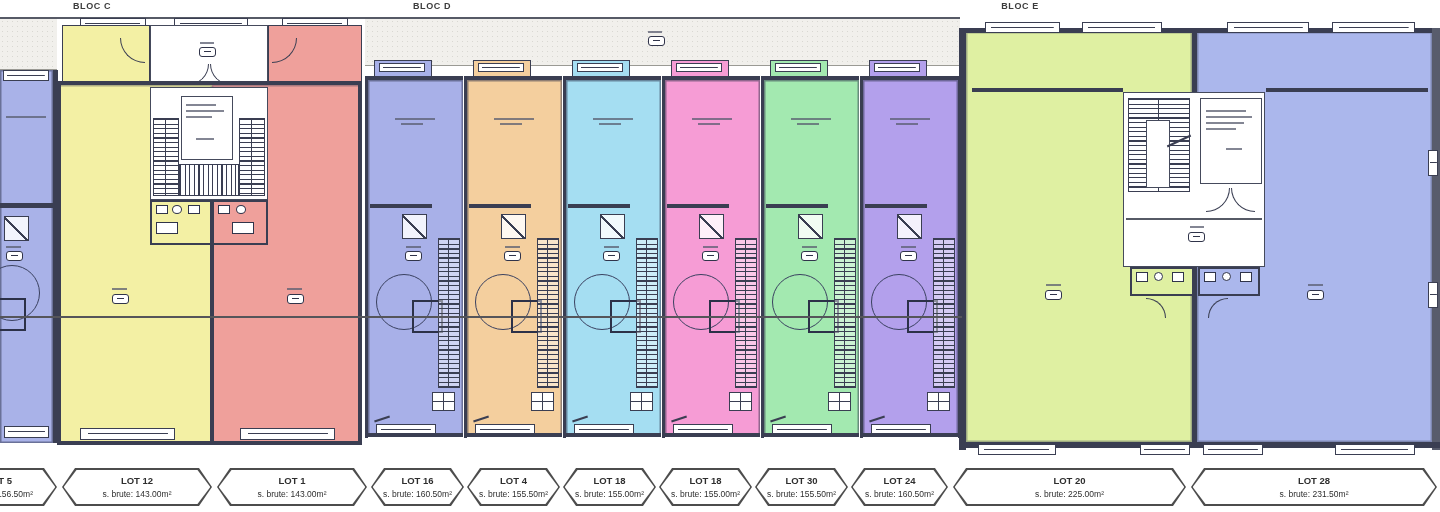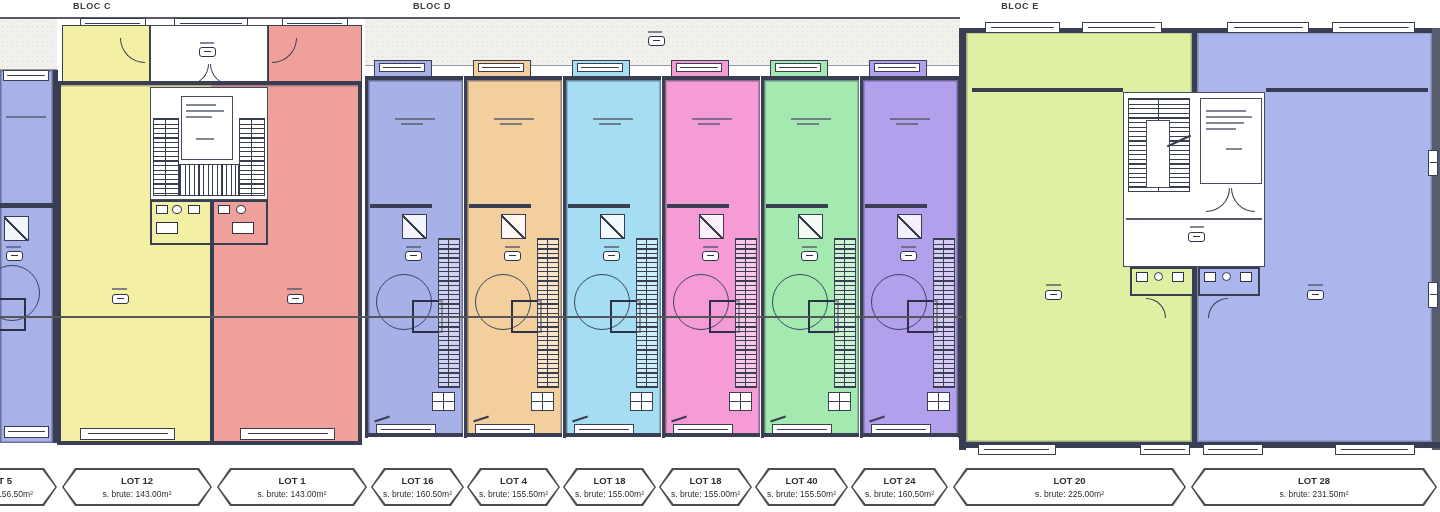--- a/index.html
+++ b/index.html
@@ -332,21 +332,21 @@
         </div>
       </div>
       <div class="tag hexclip" style="left:659px;width:93px">
         <div class="tag-in hexclip" style="">
           <div class="tag-lot">LOT 18</div>
           <div class="tag-area">s. brute: 155.00m²</div>
         </div>
       </div>
       <div class="tag hexclip" style="left:755px;width:93px">
         <div class="tag-in hexclip" style="">
-          <div class="tag-lot">LOT 40</div>
+          <div class="tag-lot">LOT 30</div>
           <div class="tag-area">s. brute: 155.50m²</div>
         </div>
       </div>
       <div class="tag hexclip" style="left:851px;width:97px">
         <div class="tag-in hexclip" style="">
           <div class="tag-lot">LOT 24</div>
           <div class="tag-area">s. brute: 160.50m²</div>
         </div>
       </div>
       <div class="tag hexclip" style="left:953px;width:233px">

